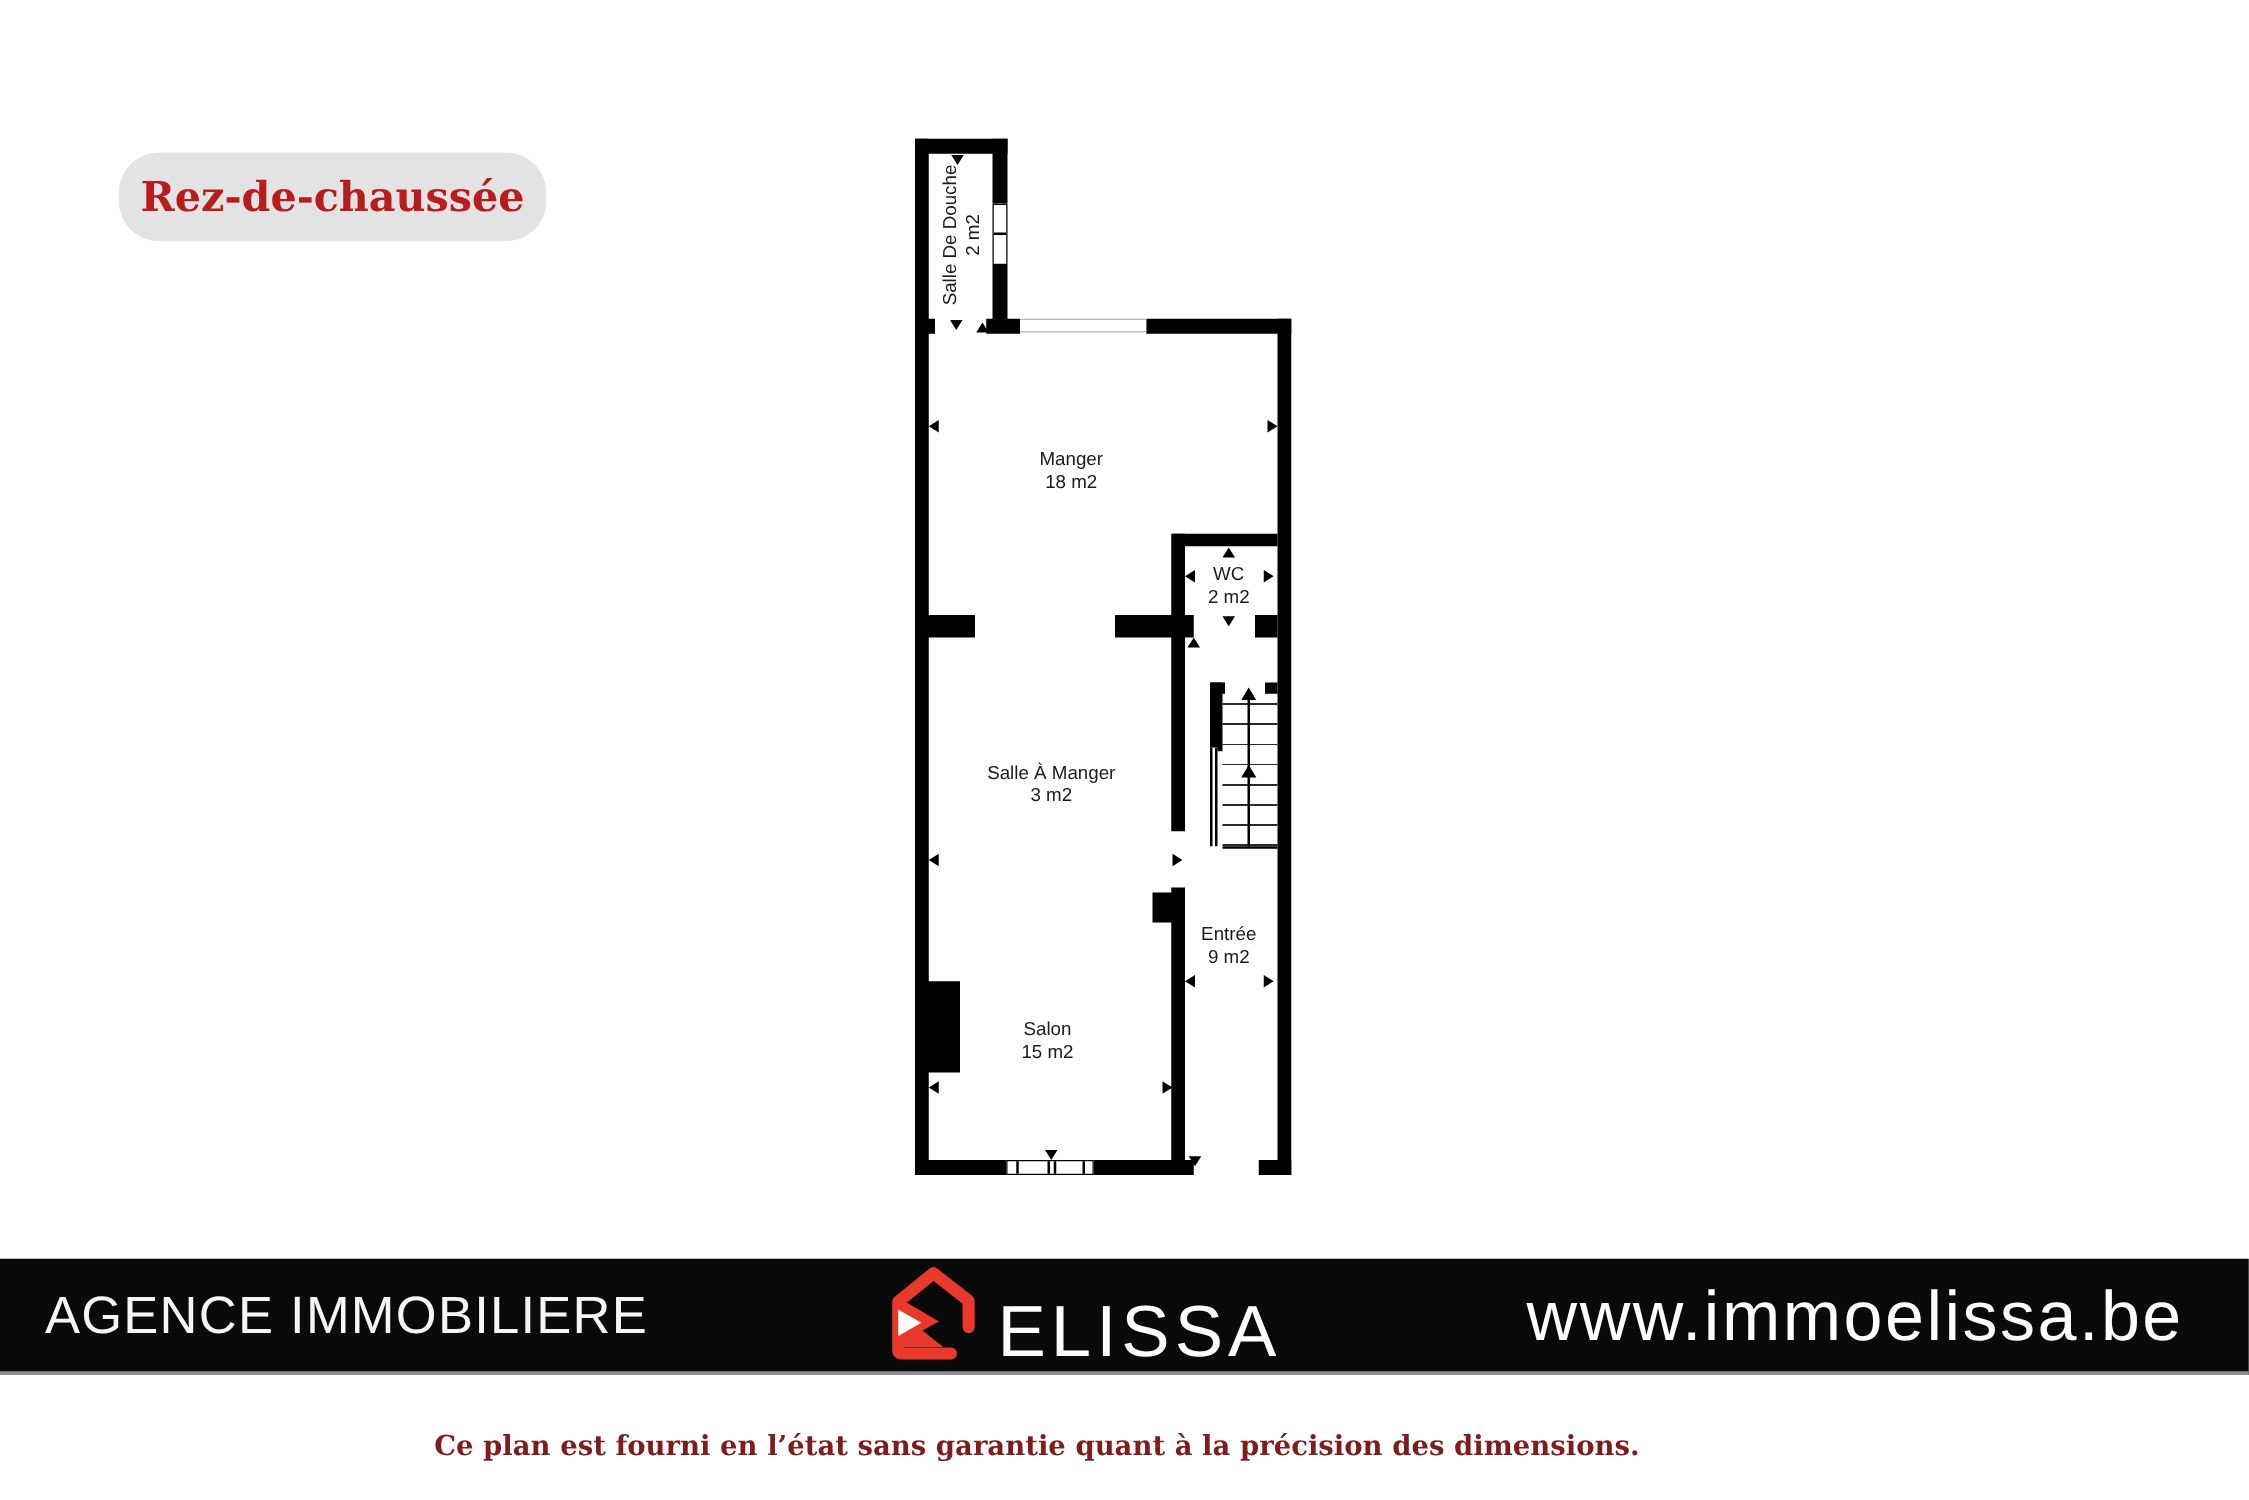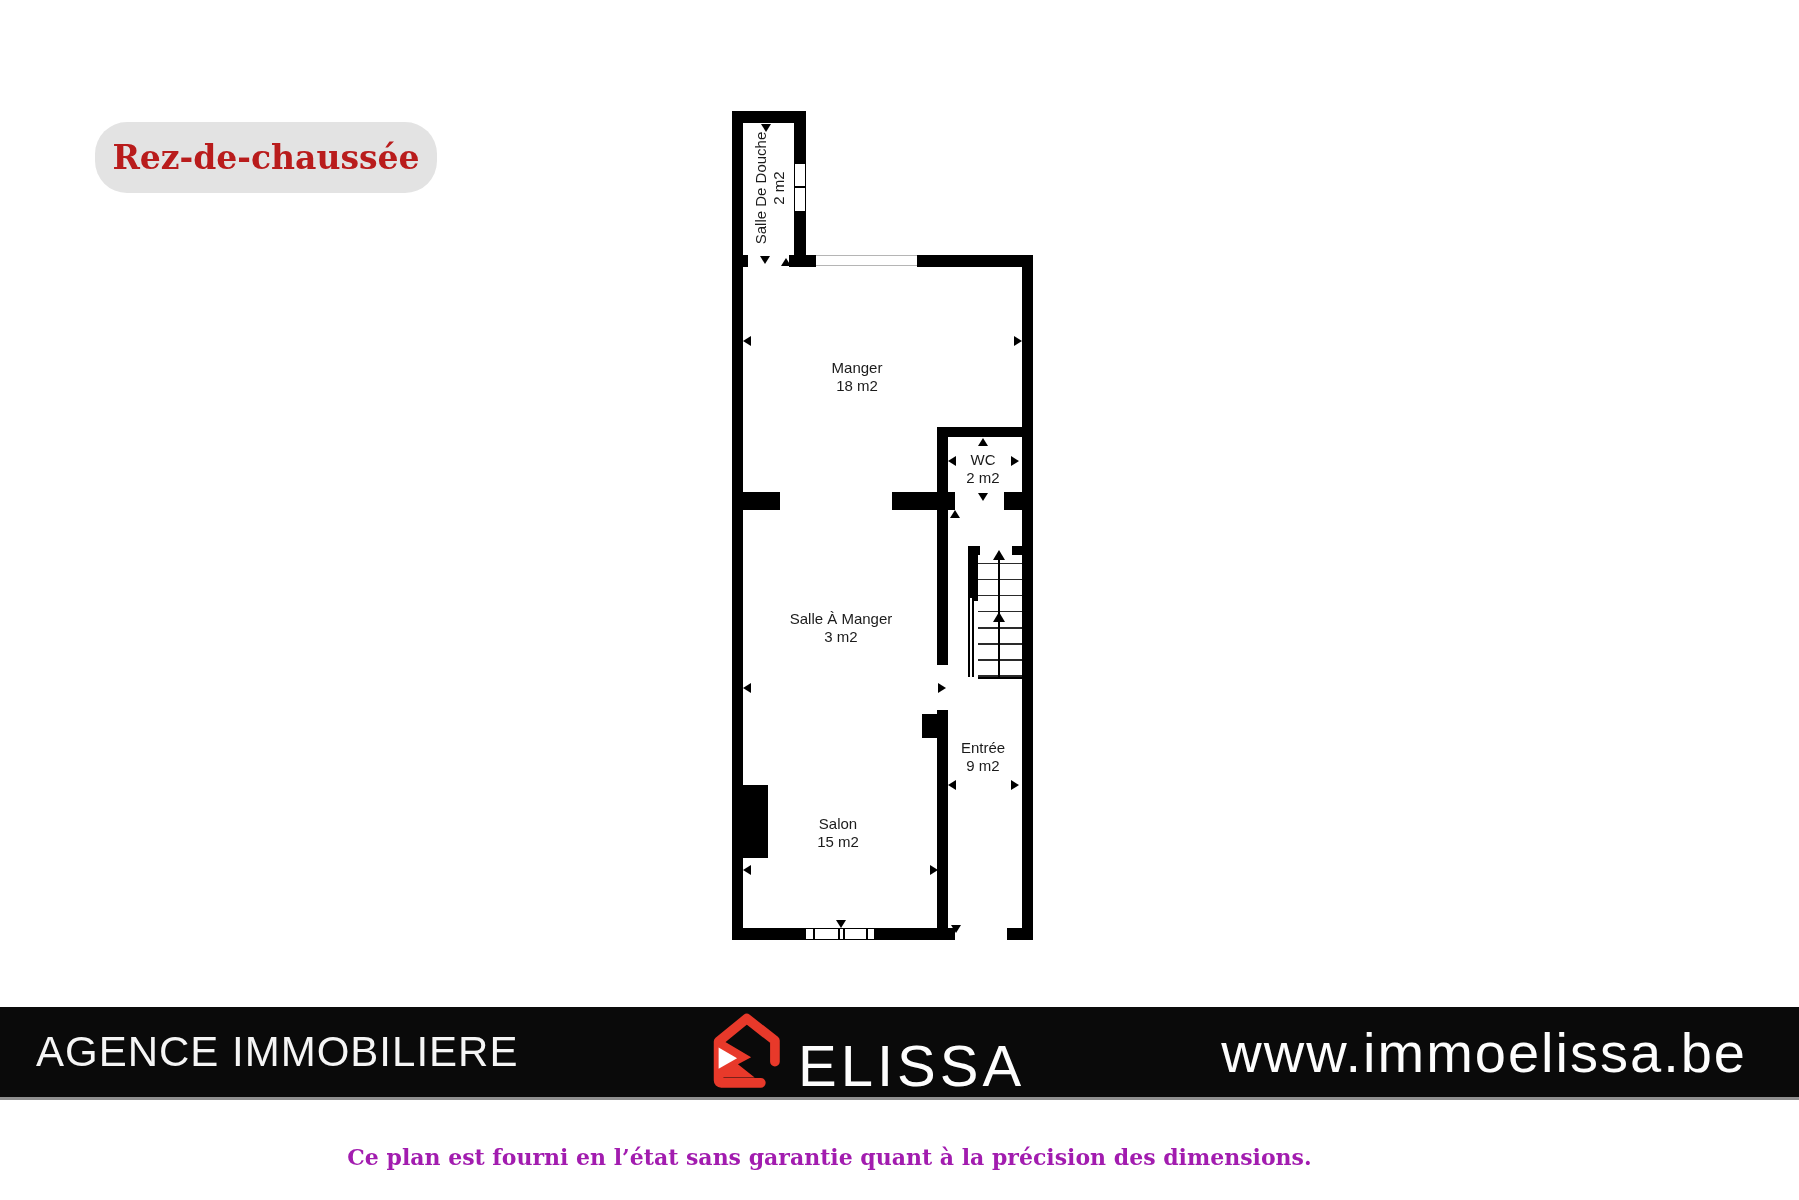--- a/index.html
+++ b/index.html
@@ -27,21 +27,21 @@
   .stair-line{left:998px;top:556px;width:2px;height:121px;background:#000;}
   
   .brandbar{left:0;top:1007px;width:1799px;height:90px;background:#0a0a0a;border-bottom:3px solid #8f8f8f;}
   .agency{left:36px;top:1007px;height:90px;display:flex;align-items:center;
           color:#f5f5f5;font-size:42px;font-weight:300;letter-spacing:1px;}
   .brand{left:798px;top:1007px;height:116px;display:flex;align-items:center;
          color:#fdfdfd;font-size:58px;font-weight:300;letter-spacing:4px;}
   .website{right:52px;top:1007px;height:90px;display:flex;align-items:center;
            color:#fdfdfd;font-size:56px;font-weight:300;letter-spacing:2px;}
   .disclaimer{left:0;top:1144px;width:1659px;text-align:center;
-              font-family:"DejaVu Serif", serif;font-weight:bold;font-size:22px;color:#a21caf;}
+              font-family:"DejaVu Serif", serif;font-weight:bold;font-size:22px;color:#7f1d1d;}
 </style>
 </head>
 <body>
 
 <div class="abs floor-pill">
   <span>Rez-de-chaussée</span>
 </div>
 
 <div class="abs" id="plan" style="left:0;top:0;width:1799px;height:1200px;">
 

